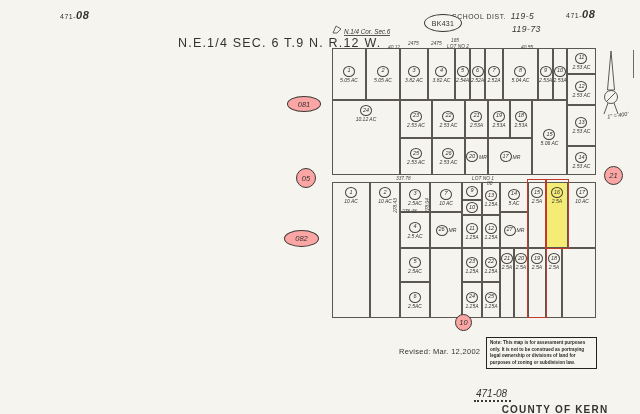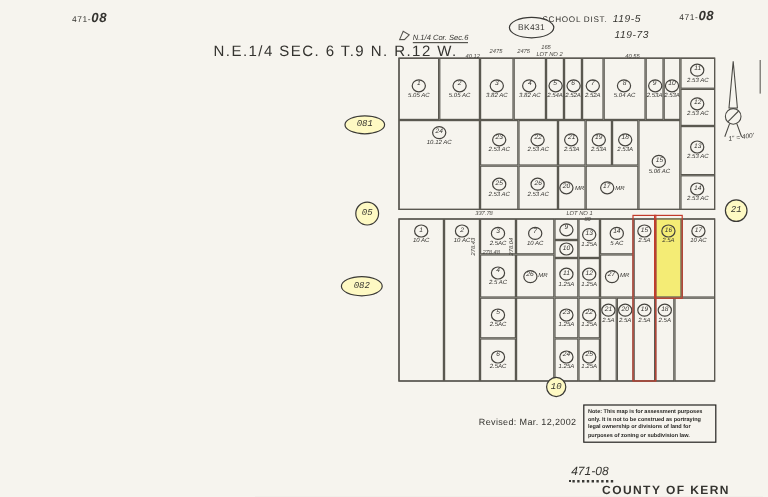--- a/index.html
+++ b/index.html
@@ -21,21 +21,21 @@
   .parcel.top{align-items:flex-start;padding-top:4px;}
   .pcol{display:flex;flex-direction:column;align-items:center;}
   .mrrow{display:flex;align-items:center;gap:1px;}
   .pnum{display:flex;align-items:center;justify-content:center;min-width:8px;height:9px;
         padding:0 1px;border:0.9px solid #45433e;border-radius:50%;font-size:5.5px;
         font-style:italic;line-height:1;}
   .pac{font-size:5px;font-style:italic;white-space:nowrap;line-height:1;margin-top:1px;}
   .dim{position:absolute;font-size:4.8px;font-style:italic;white-space:nowrap;color:#46443f;}
   .badge{position:absolute;border:1.3px solid #3a3936;border-radius:50%;display:flex;
          align-items:center;justify-content:center;font-size:7.5px;font-style:italic;
-         background:#fef9c3;box-sizing:border-box;font-family:Liberation Mono, monospace;}
+         background:#fca5a5;box-sizing:border-box;}
   .overlay{position:absolute;border:1.6px solid #c23a2b;box-sizing:border-box;pointer-events:none;}
   .corner-label{font-size:6.3px;font-style:italic;border-bottom:0.8px solid #56544e;white-space:nowrap;}
   .scale-label{font-size:5.5px;font-style:italic;transform:rotate(-8deg);}
   
   .revised{font-size:7.5px;letter-spacing:.3px;}
   .notebox{border:1.8px solid #232220;padding:2px 3px;width:103px;height:26px;
            font-size:4.6px;font-weight:bold;line-height:1.45;color:#2a2926;}
   .f-line{display:flex;align-items:flex-end;gap:3px;}
   .f-big{font-size:10px;font-weight:bold;letter-spacing:.4px;white-space:nowrap;}
   .f-mapno{font-size:10px;font-style:italic;border-bottom:2px dotted #3a3936;padding:0 4px 1px 2px;margin-top:14px;}

